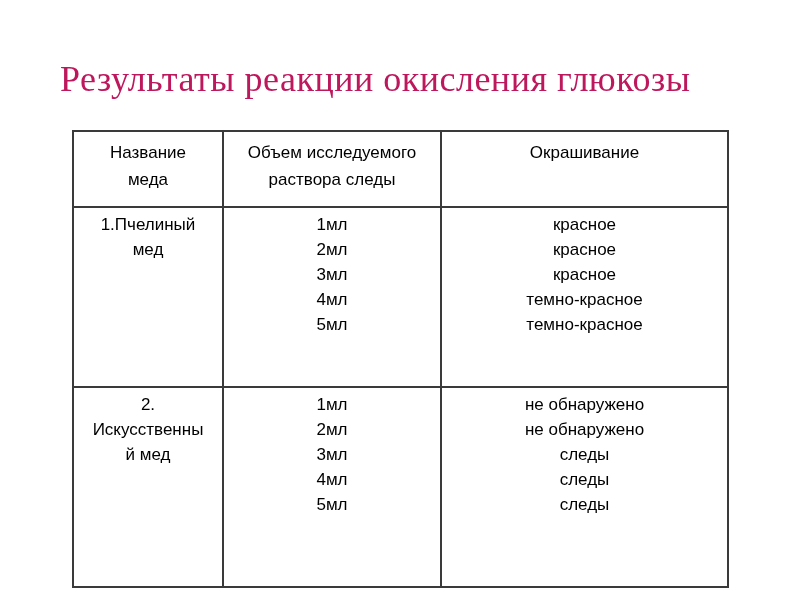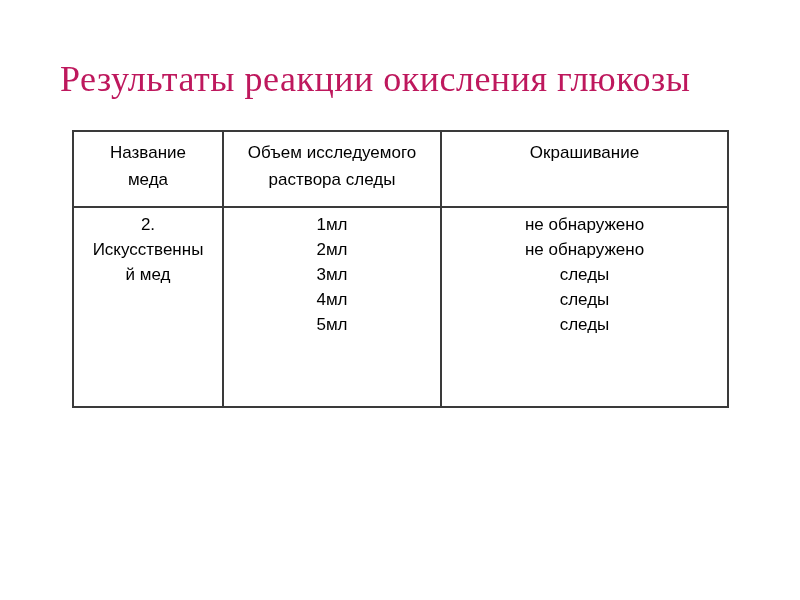--- a/index.html
+++ b/index.html
@@ -75,20 +75,34 @@
       <col class="col-color">
     </colgroup>
     <tbody>
       <tr class="header-row">
         <th>Название
 меда</th>
         <th>Объем исследуемого
 раствора следы</th>
         <th>Окрашивание</th>
       </tr>
+      <tr class="data-row-1">
+        <td>1.Пчелиный
+мед</td>
+        <td>1мл
+2мл
+3мл
+4мл
+5мл</td>
+        <td>красное
+красное
+красное
+темно-красное
+темно-красное</td>
+      </tr>
       <tr class="data-row-2">
         <td>2.
 Искусственны
 й мед</td>
         <td>1мл
 2мл
 3мл
 4мл
 5мл</td>
         <td>не обнаружено

